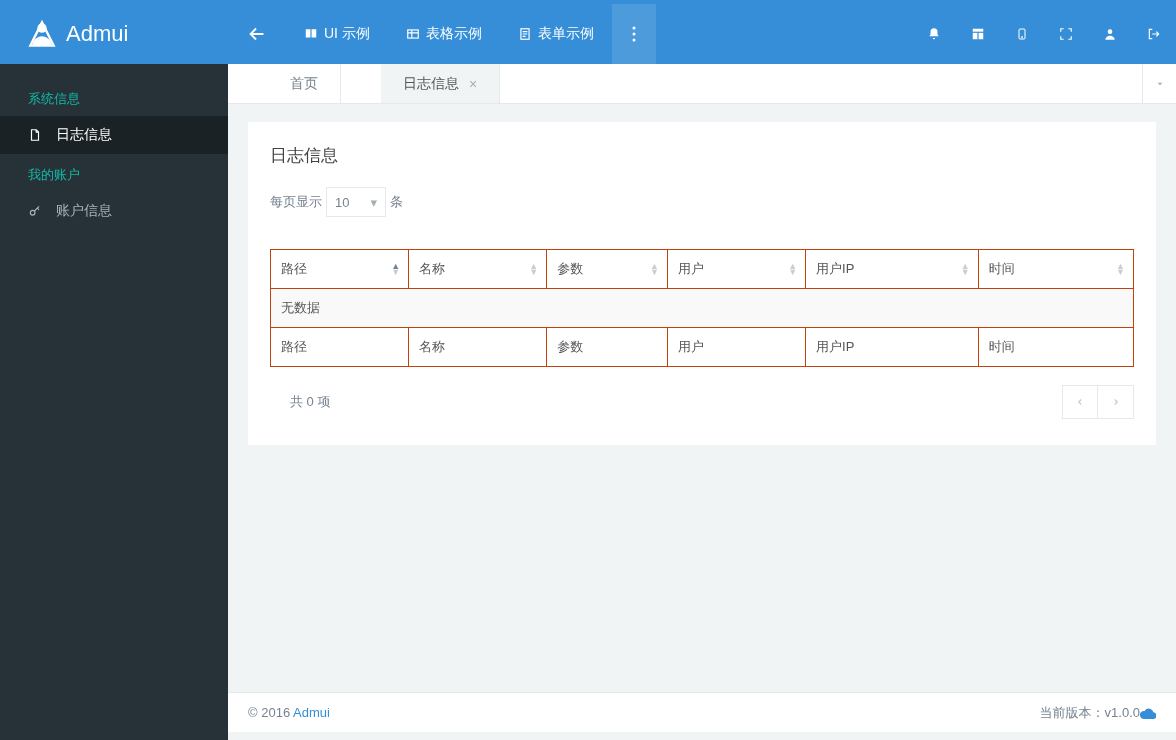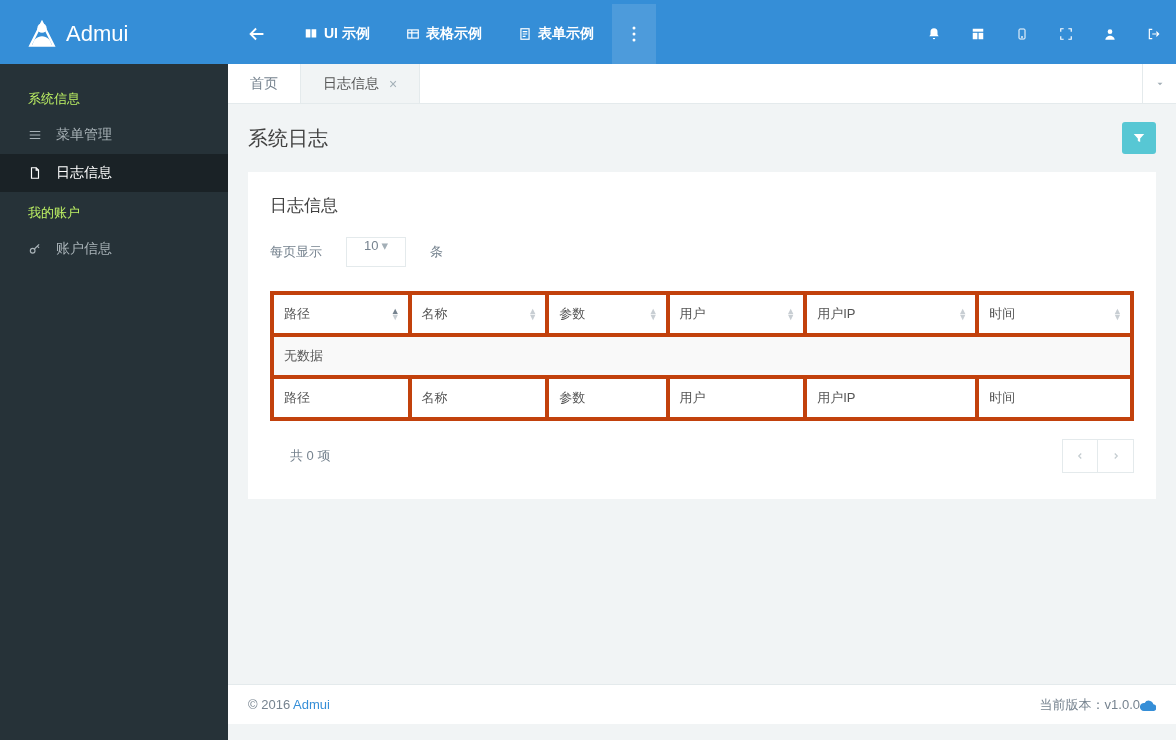--- a/index.html
+++ b/index.html
@@ -4,65 +4,65 @@
 <style>
 * { box-sizing: border-box; margin: 0; padding: 0; }
 body { font-family: "Microsoft YaHei", "Helvetica Neue", Arial, sans-serif; font-size: 14px; color: #555; background: #f1f4f5; width: 1176px; height: 740px; overflow: hidden; position: relative; }
 
 .thin-top { height: 4px; background: #358ed7; width: 100%; }
 
 .topbar { height: 60px; background: #358ed7; color: #fff; display: flex; align-items: center; }
 .logo { width: 228px; height: 60px; display: flex; align-items: center; padding-left: 28px; font-size: 22px; font-weight: 400; gap: 10px; }
 .logo-icon { width: 28px; height: 28px; }
 .back-btn { width: 58px; height: 60px; display: flex; align-items: center; justify-content: center; cursor: pointer; color: #fff; }
-.nav-menu { display: flex; height: 60px; font-weight: bold; }
+.nav-menu { display: flex; height: 60px; }
 .nav-item { padding: 0 18px; height: 60px; display: flex; align-items: center; gap: 6px; cursor: pointer; color: #fff; font-size: 14px; }
 .nav-item.more { width: 44px; padding: 0; justify-content: center; background: rgba(255,255,255,0.12); }
 .topbar-right { margin-left: auto; display: flex; height: 60px; align-items: center; }
 .top-icon-btn { width: 44px; height: 60px; display: flex; align-items: center; justify-content: center; cursor: pointer; color: #fff; }
 
 .layout { display: flex; height: calc(100% - 64px); }
 .sidebar { width: 228px; background: #263238; color: #a8b2b7; flex-shrink: 0; padding-top: 14px; }
-.side-group-title { padding: 12px 28px 8px; font-size: 13px; color: #bef264; }
+.side-group-title { padding: 12px 28px 8px; font-size: 13px; color: #14b8a6; }
 .side-item { padding: 0 20px 0 28px; height: 38px; display: flex; align-items: center; gap: 14px; cursor: pointer; color: #a8b2b7; font-size: 14px; position: relative; }
 .side-item.active { background: #1a2226; color: #fff; }
 .side-item .chev { margin-left: auto; color: #76838f; }
 
 .main { flex: 1; display: flex; flex-direction: column; background: #f1f4f5; min-width: 0; }
 .tabbar { height: 40px; background: #fff; border-bottom: 1px solid #e4eaec; display: flex; align-items: stretch; }
-.tab { padding: 16px 22px; display: flex; align-items: center; gap: 10px; color: #76838f; cursor: pointer; border-right: 1px solid #e4eaec; font-size: 14px; }
+.tab { padding: 16px 22px; display: flex; align-items: center; gap: 10px; color: #76838f; cursor: pointer; border-right: 1px solid #e4eaec; font-size: 14px; margin-left: 40px; }
 .tab.active { background: #f1f4f5; border-top: none; color: #555; }
 .tab-close { color: #a3afb7; font-size: 14px; cursor: pointer; }
 .tab-dropdown { margin-left: auto; width: 34px; display: flex; align-items: center; justify-content: center; cursor: pointer; color: #a3afb7; border-left: 1px solid #e4eaec; }
 
 .page-body { flex: 1; padding: 18px 20px 0 20px; overflow: auto; }
 .page-title-row { display: flex; align-items: center; margin-bottom: 18px; }
 .page-title { font-size: 20px; color: #424242; font-weight: 400; }
 .filter-btn { margin-left: auto; width: 34px; height: 32px; background: #57c7d4; border-radius: 3px; display: flex; align-items: center; justify-content: center; color: #fff; cursor: pointer; }
 
 .panel { background: #fff; padding: 22px 22px 26px 22px; }
 .panel-title { font-size: 17px; color: #424242; margin-bottom: 20px; }
-.page-len-row { display: flex; align-items: center; gap: 24px; color: #76838f; margin-bottom: 24px; font-size: 13px; }
-.select { border: 1px solid #e4eaec; height: 30px; width: 60px; display: flex; padding: 0 17px; font-size: 13px; position: relative; cursor: pointer; background: #fff; }
+.page-len-row { display: flex; align-items: center; gap: 4px; color: #76838f; margin-bottom: 32px; font-size: 13px; }
+.select { border: 1px solid #e4eaec; height: 30px; width: 60px; display: flex; align-items: center; padding: 0 8px; font-size: 13px; position: relative; cursor: pointer; background: #fff; }
 .select .caret { margin-left: auto; color: #a3afb7; }
 
 table.data { width: 100%; border-collapse: collapse; }
-table.data th, table.data td { border: 4px solid #c2410c; padding: 10px 10px; text-align: left; font-weight: normal; color: #555; font-size: 13px; }
+table.data th, table.data td { border: 1px solid #c2410c; padding: 10px 10px; text-align: left; font-weight: normal; color: #555; font-size: 13px; }
 table.data thead th { background: #fff; position: relative; }
 .sort-icons { position: absolute; right: 8px; top: 50%; transform: translateY(-50%); display: flex; flex-direction: column; gap: 0; color: #c8ced3; line-height: 6px; font-size: 9px; }
 .sort-icons .up.active { color: #76838f; }
 tbody td.empty { background: #f9f9f9; }
 
 .table-footer { display: flex; align-items: center; margin-top: 18px; margin-left: 20px; }
 .info-text { color: #76838f; font-size: 13px; }
 .pager { margin-left: auto; display: flex; }
 .pager-btn { width: 36px; height: 34px; border: 1px solid #e4eaec; display: flex; align-items: center; justify-content: center; color: #c5cdd1; cursor: pointer; background: #fff; }
 .pager-btn + .pager-btn { border-left: none; }
 
-.footer { position: absolute; bottom: 16px; left: 228px; right: 0; height: 40px; background: #fff; border-top: 1px solid #e4eaec; display: flex; align-items: center; padding: 0 20px; font-size: 13px; color: #76838f; }
+.footer { position: absolute; bottom: 8px; left: 228px; right: 0; height: 40px; background: #fff; border-top: 1px solid #e4eaec; display: flex; align-items: center; padding: 0 20px; font-size: 13px; color: #76838f; }
 .footer a { color: #358ed7; text-decoration: none; }
 .footer-right { margin-left: auto; display: flex; align-items: center; gap: 0; }
 .cloud { color: #358ed7; }
 
 svg { display: block; }
 </style>
 </head>
 <body>
 
 <div class="thin-top"></div>
@@ -152,28 +152,20 @@
       <svg width="14" height="14" viewBox="0 0 24 24" fill="none" stroke="#fff" stroke-width="2">
           <path d="M9 4h-5v16h5M16 8l4 4-4 4M20 12H9"></path>
         </svg>
     </div>
   </div>
 </div>
 
 <div class="layout">
   <div class="sidebar">
     <div class="side-group-title">系统信息</div>
-    <div class="side-item">
-      <span>
-          <svg width="14" height="14" viewBox="0 0 24 24" fill="none" stroke="currentColor" stroke-width="2">
-            <path d="M3 6h18M3 12h18M3 18h18"></path>
-          </svg>
-        </span>
-      <span>菜单管理</span>
-    </div>
     <div class="side-item active">
       <span>
           <svg width="14" height="14" viewBox="0 0 24 24" fill="none" stroke="currentColor" stroke-width="2">
             <path d="M14 3H6v18h12V7z"></path>
             <path d="M14 3v4h4"></path>
           </svg>
         </span>
       <span>日志信息</span>
     </div>
     <div class="side-group-title">我的账户</div>
@@ -198,28 +190,20 @@
         <span class="tab-close">×</span>
       </div>
       <div class="tab-dropdown">
         <svg width="10" height="10" viewBox="0 0 24 24" fill="currentColor">
             <path d="M6 9l6 6 6-6z"></path>
           </svg>
       </div>
     </div>
 
     <div class="page-body">
-      <div class="page-title-row">
-        <div class="page-title">系统日志</div>
-        <div class="filter-btn">
-          <svg width="14" height="14" viewBox="0 0 24 24" fill="#fff">
-              <path d="M3 5h18l-7 8v6l-4-2v-4z"></path>
-            </svg>
-        </div>
-      </div>
 
       <div class="panel">
         <div class="panel-title">日志信息</div>
         <div class="page-len-row">
           <span>每页显示</span>
           <div class="select">
             <span>10</span>
             <span class="caret">▾</span>
           </div>
           <span>条</span>

